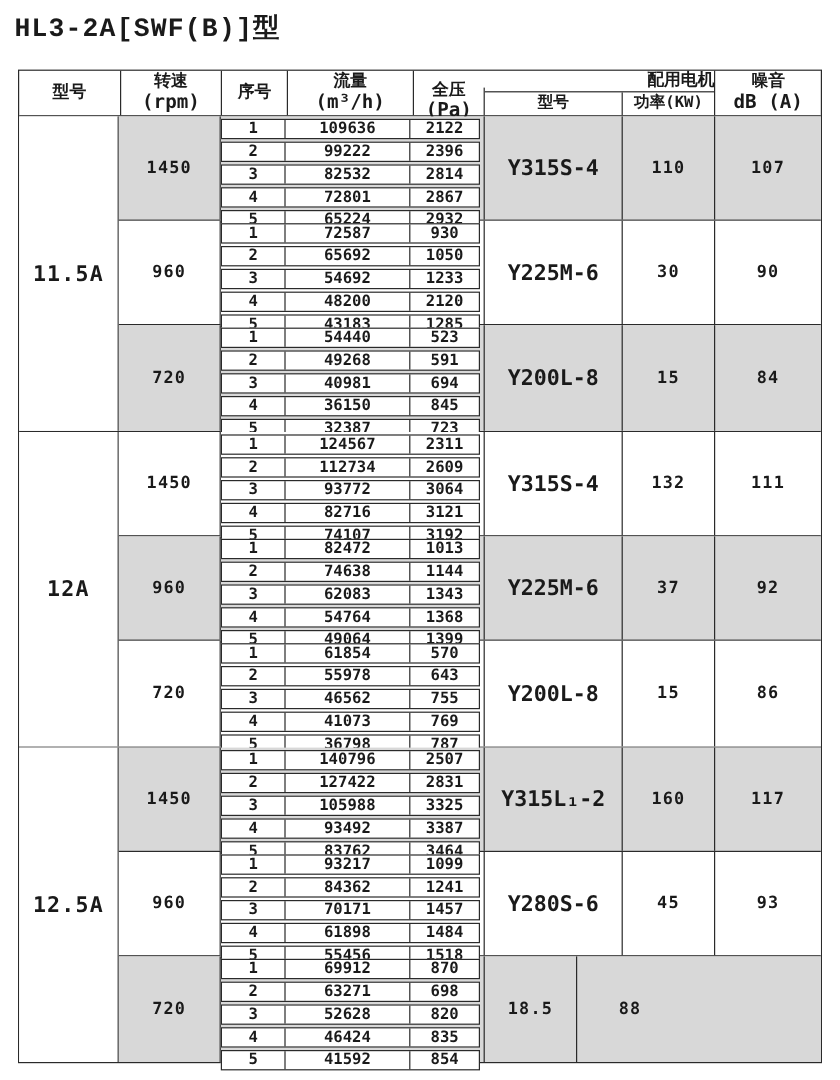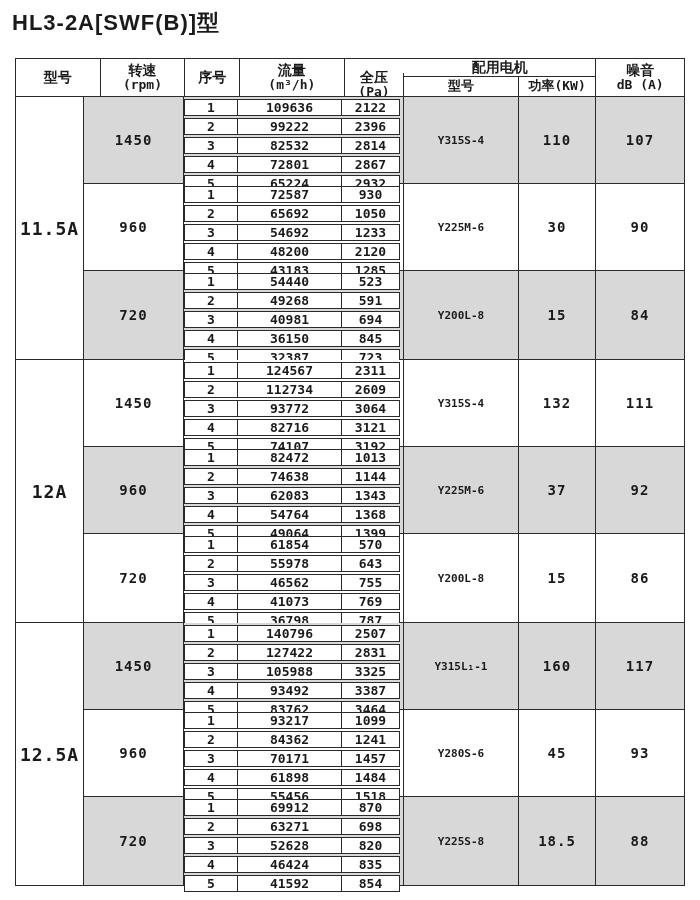--- a/index.html
+++ b/index.html
@@ -5,46 +5,46 @@
   * { box-sizing: border-box; margin: 0; padding: 0; }
   html, body { background: #ffffff; }
   body {
     width: 700px; height: 900px; overflow: hidden;
     font-family: "DejaVu Sans Mono", "DejaVu Sans", sans-serif;
     color: #1a1a1a;
   }
   .page { padding: 8px 0 0 12px; }
   .title {
     font-size: 22px; font-weight: 700; letter-spacing: 1px;
-    font-family: Liberation Sans, sans-serif;
+    font-family: Liberation Mono, monospace;
     margin-bottom: 20px;
   }
   .spec-table {
     margin-left: 3px;
     width: 670px;
     border: 1px solid #2a2a2a;
   }
   
   .header { display: flex; border-bottom: 1px solid #2a2a2a; height: 38px; }
   .h-col {
     display: flex; flex-direction: column; align-items: center; justify-content: center;
     border-right: 1px solid #2a2a2a; font-weight: 700; font-size: 14px; line-height: 1.15;
   }
-  .h-col .sub { font-size: 13px; font-weight: 700; }
+  .h-col .sub { font-size: 16px; font-weight: 700; }
   .h-col.last { border-right: none; }
   .w-model { width: 85px; }
   .w-speed { width: 85px; }
   .w-seq   { width: 55px; }
   .w-flow  { width: 105px; }
   .w-press { width: 60px; margin-top: 14px; }
   .w-motorgrp { width: 192px; padding: 0; }
   .w-noise { width: 88px; }
   .h-col.split { flex-direction: column; align-items: stretch; justify-content: flex-start; }
   .h-top {
-    height: 18px; display: flex; align-items: center; justify-content: center;
+    height: 18px; display: flex; align-items: center; justify-content: flex-end;
     border-bottom: 1px solid #2a2a2a; font-size: 14px; font-weight: 700;
   }
   .h-bot { flex: 1; display: flex; }
   .h-sub {
     display: flex; align-items: center; justify-content: center;
     border-right: 1px solid #2a2a2a; font-size: 13px; font-weight: 700;
   }
   .h-sub.w-motor { width: 115px; }
   .h-sub.w-power { width: 77px; }
   .h-sub.last { border-right: none; }
@@ -57,22 +57,22 @@
     font-size: 18px; font-weight: 600; letter-spacing: 1px;
   }
   .groups { flex: 1; }
   .speed-group { display: flex; height: 87px; border-bottom: 1px solid #2a2a2a; background: #ffffff; }
   .speed-group:last-child { border-bottom: none; height: 88px; }
   .speed-group.shaded { background: #d8d8d8; }
   .cell {
     display: flex; align-items: center; justify-content: center;
     border-right: 1px solid #2a2a2a; font-size: 14px; font-weight: 600;
   }
-  .speed-cell { width: 100px; letter-spacing: 1px; }
-  .motor-cell { width: 115px; font-size: 11px; }
+  .speed-cell { width: 85px; letter-spacing: 1px; }
+  .motor-cell { width: 115px; font-size: 18px; }
   .power-cell { width: 77px; letter-spacing: 1px; }
   .noise-cell { width: 88px; border-right: none; letter-spacing: 1px; }
   
   .mini {
     width: 220px; border-right: 1px solid #2a2a2a;
     display: flex; flex-direction: column; gap: 2px;
     padding: 2px 3px 2px 0;
   }
   .mini-row { flex: 1; display: flex; background: #ffffff; border: 1px solid #2a2a2a; }
   .mc {
@@ -452,21 +452,21 @@
     <span class="mc press b-press">3387</span>
   </div>
 
   <div class="mini-row">
     <span class="mc seq b-no">5</span>
     <span class="mc flow b-flow">83762</span>
     <span class="mc press b-press">3464</span>
   </div>
 </div>
     <div class="cell motor-cell">
-      <span class="b-motor">Y315L₁-1</span>
+      <span class="b-motor">Y315L₁-2</span>
     </div>
     <div class="cell power-cell">
       <span class="b-power">160</span>
     </div>
     <div class="cell noise-cell">
       <span class="b-noise">117</span>
     </div>
   </div>
 
   <div class="speed-group">
@@ -543,23 +543,20 @@
     <span class="mc flow b-flow">46424</span>
     <span class="mc press b-press">835</span>
   </div>
 
   <div class="mini-row">
     <span class="mc seq b-no">5</span>
     <span class="mc flow b-flow">41592</span>
     <span class="mc press b-press">854</span>
   </div>
 </div>
-    <div class="cell motor-cell">
-      <span class="b-motor">Y225S-8</span>
-    </div>
     <div class="cell power-cell">
       <span class="b-power">18.5</span>
     </div>
     <div class="cell noise-cell">
       <span class="b-noise">88</span>
     </div>
   </div>
 </div>
   </div>
 </div>

